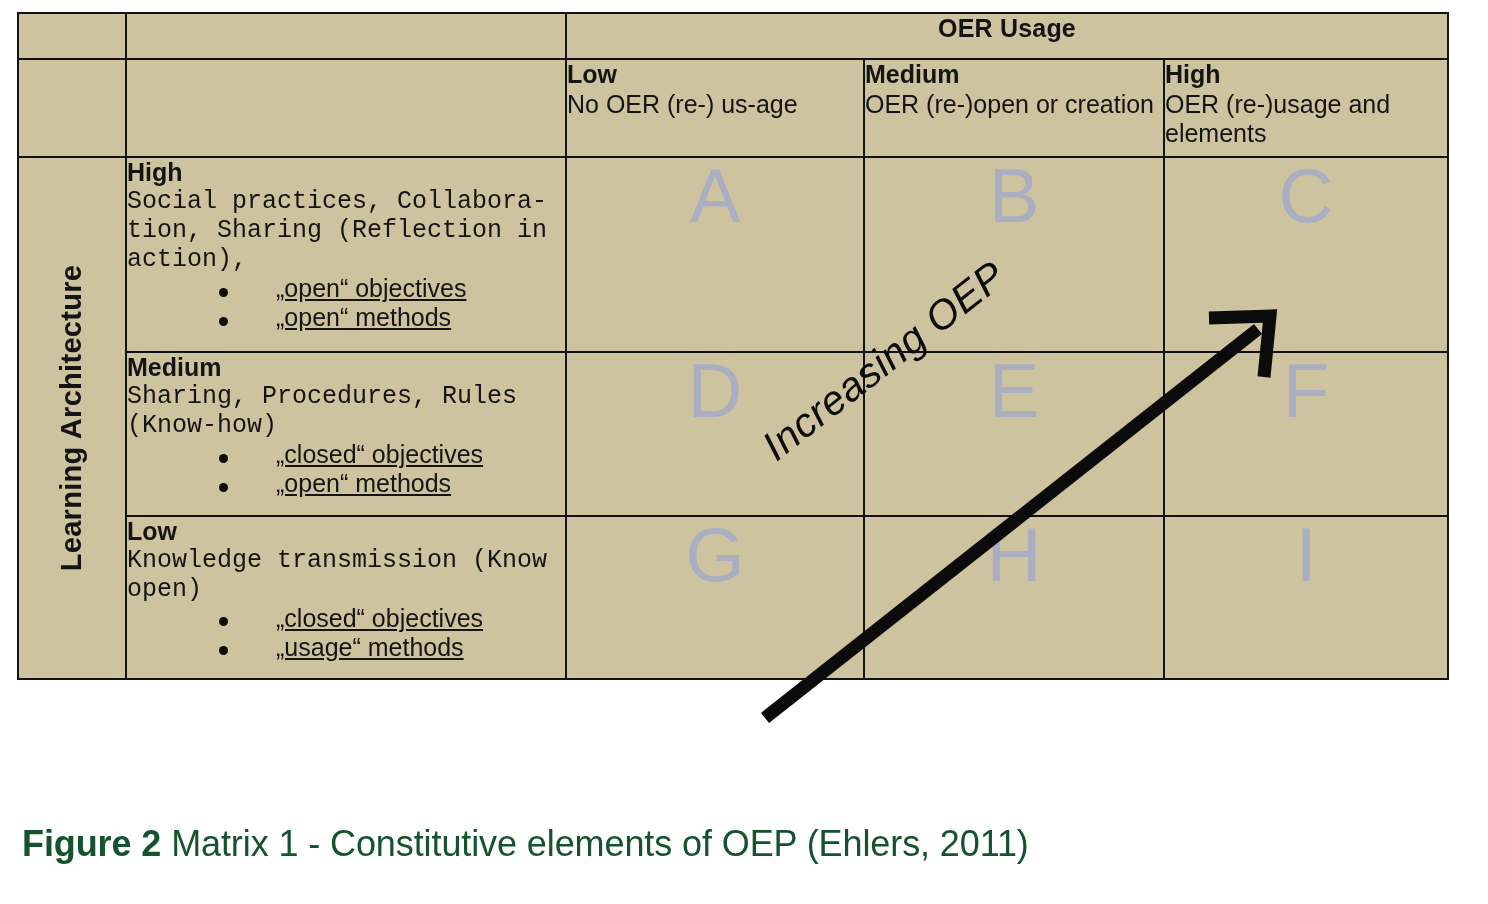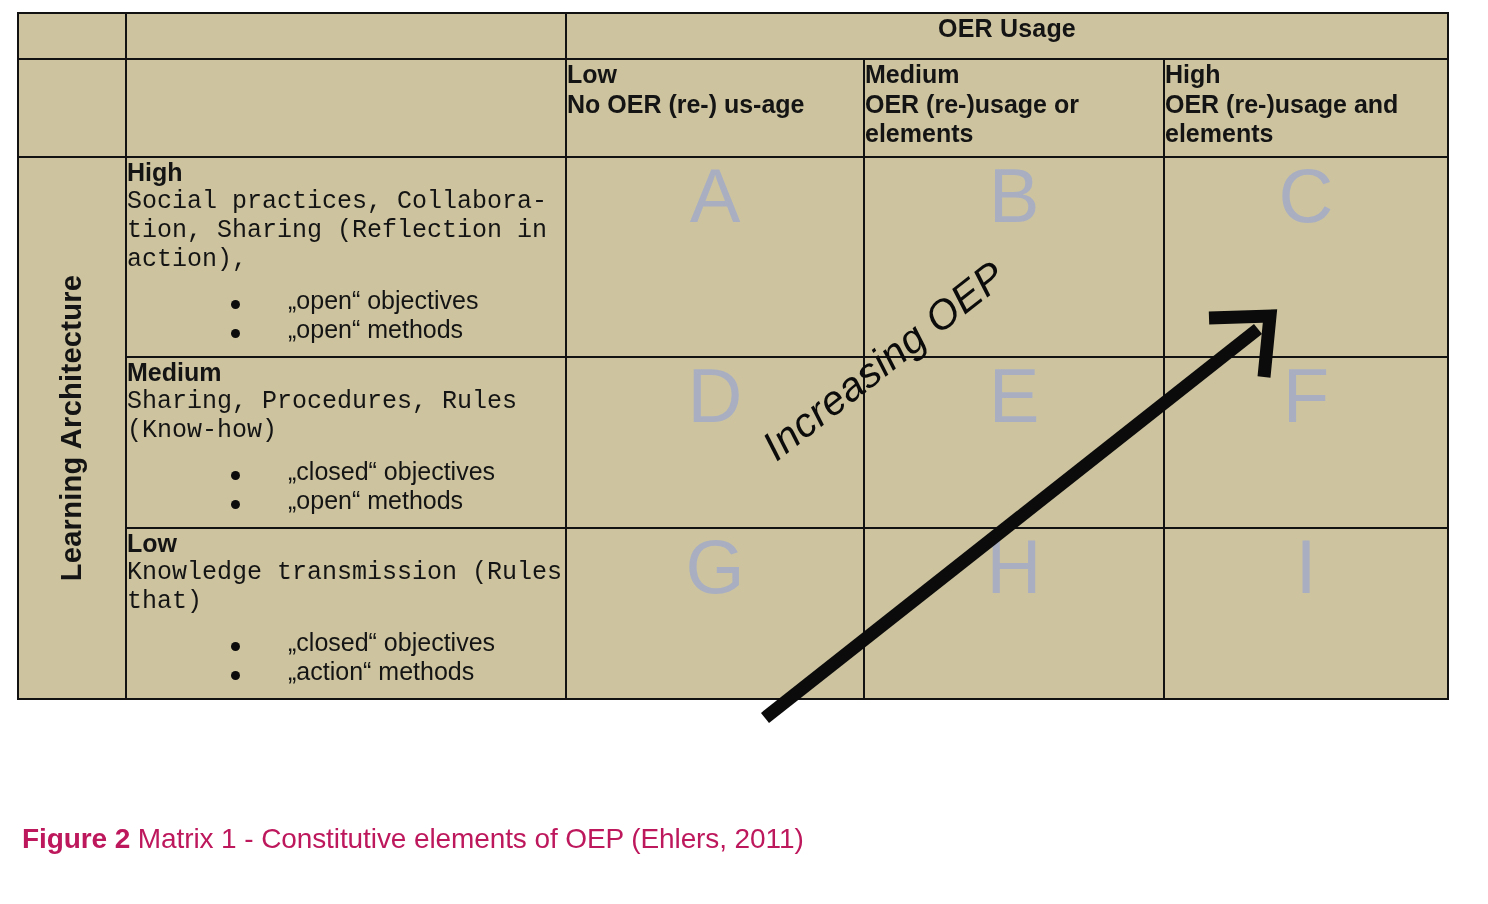--- a/index.html
+++ b/index.html
@@ -77,21 +77,21 @@
     height: 96px;
     vertical-align: top;
   }
   td.col-head .ch-title {
     font-weight: bold;
     display: block;
     margin-bottom: 1px;
   }
   td.col-head .ch-desc {
     display: block;
-    font-weight: bold;
+    font-weight: normal;
   }
 
   
   td.axis-label {
     width: 108px;
     border-left: none;
     text-align: center;
     vertical-align: middle;
     position: relative;
   }
@@ -114,23 +114,24 @@
   }
   td.row-head .rh-title {
     font-weight: bold;
     display: block;
   }
   td.row-head .rh-desc {
     display: block;
     font-family: Liberation Mono, monospace;
   }
   ul.rh-bullets {
-    margin: 12px;
+    margin: 0;
     padding: 0 0 0 92px;
     list-style: none;
+    text-decoration: underline;
   }
   ul.rh-bullets li {
     position: relative;
     padding-left: 57px;
     margin: 0;
   }
   ul.rh-bullets li .bullet-dot {
     position: absolute;
     left: 0;
     top: 0.54em;
@@ -178,22 +179,22 @@
     color: #0b0b0b;
     white-space: nowrap;
     letter-spacing: 0.5px;
   }
 
   
   .caption {
     position: absolute;
     left: 22px;
     top: 823px;
-    font-size: 28px;
-    color: #be185d;
+    font-size: 36px;
+    color: #14532d;
     white-space: nowrap;
     letter-spacing: -0.1px;
   }
   .caption .cap-strong { font-weight: bold; }
 </style>
 </head>
 <body>
 
 <div id="figure-root">
 
@@ -216,21 +217,21 @@
 
         <tr>
           <td class="corner-blank-left"></td>
           <td class="corner-blank"></td>
           <td class="col-head">
             <span class="ch-title">Low</span>
             <span class="ch-desc">No OER (re-) us-age</span>
           </td>
           <td class="col-head">
             <span class="ch-title">Medium</span>
-            <span class="ch-desc">OER (re-)usage or elements</span>
+            <span class="ch-desc">OER (re-)open or creation</span>
           </td>
           <td class="col-head">
             <span class="ch-title">High</span>
             <span class="ch-desc">OER (re-)usage and elements</span>
           </td>
         </tr>
 
         <tr>
           <td class="axis-label" rowspan="3">
             <span class="axis-label-inner">Learning Architecture</span>
@@ -258,24 +259,24 @@
             </ul>
           </td>
           <td class="data-cell"><span class="cell-letter">D</span></td>
           <td class="data-cell"><span class="cell-letter">E</span></td>
           <td class="data-cell"><span class="cell-letter">F</span></td>
         </tr>
 
         <tr>
           <td class="row-head">
             <span class="rh-title">Low</span>
-            <span class="rh-desc">Knowledge transmission (Rules that)</span>
+            <span class="rh-desc">Knowledge transmission (Know open)</span>
             <ul class="rh-bullets">
               <li><span class="bullet-dot"></span><span>„closed“ objectives</span></li>
-              <li><span class="bullet-dot"></span><span>„action“ methods</span></li>
+              <li><span class="bullet-dot"></span><span>„usage“ methods</span></li>
             </ul>
           </td>
           <td class="data-cell"><span class="cell-letter">G</span></td>
           <td class="data-cell"><span class="cell-letter">H</span></td>
           <td class="data-cell"><span class="cell-letter">I</span></td>
         </tr>
       </tbody>
     </table>
   </div>
 

